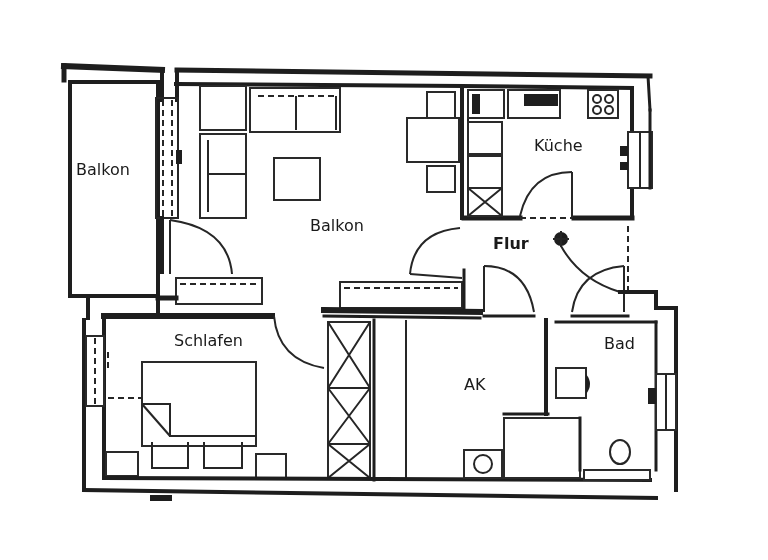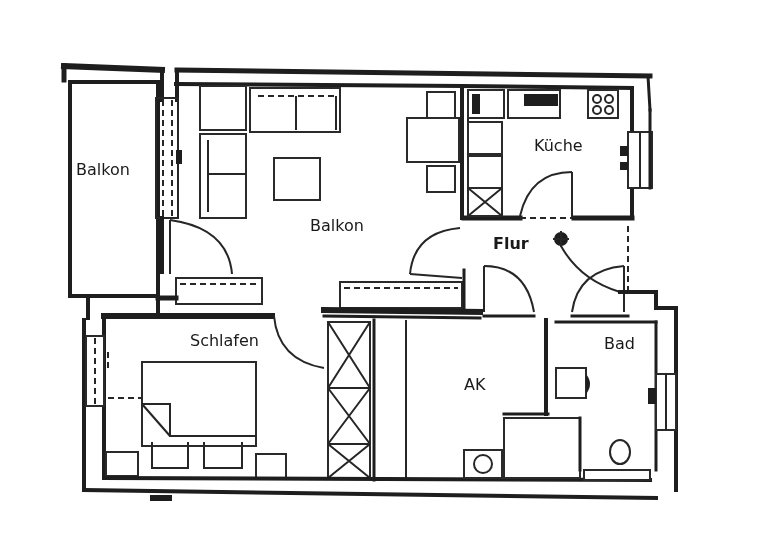--- a/index.html
+++ b/index.html
@@ -204,15 +204,15 @@
     <rect class="furn" x="584" y="470" width="66" height="10"></rect>
     <path class="wall" stroke-width="3" d="M580 418 L580 470"></path>
   </g>
 
 </svg>
 
 <div class="room-label" style="left:76px; top:160px;">Balkon</div>
 <div class="room-label" style="left:310px; top:216px;">Balkon</div>
 <div class="room-label" style="left:534px; top:136px;text-align:right;">Küche</div>
 <div class="room-label" style="left:493px; top:234px;font-weight:bold;">Flur</div>
-<div class="room-label" style="left:174px; top:331px;margin-left:16px;">Schlafen</div>
+<div class="room-label" style="left:174px; top:331px;">Schlafen</div>
 <div class="room-label" style="left:464px; top:375px;">AK</div>
 <div class="room-label" style="left:604px; top:334px;">Bad</div>
 
 </body></html>

